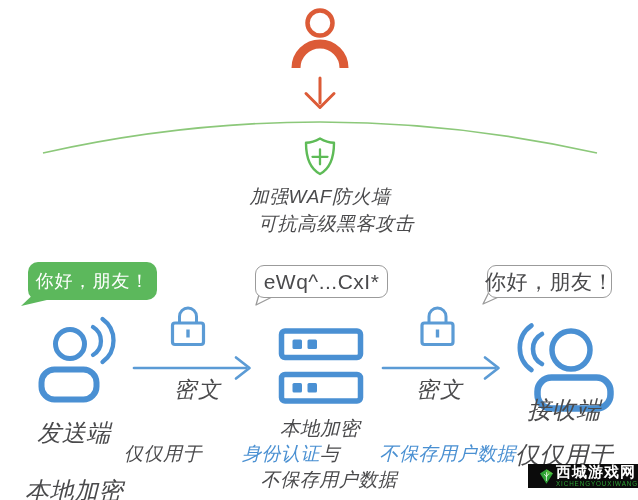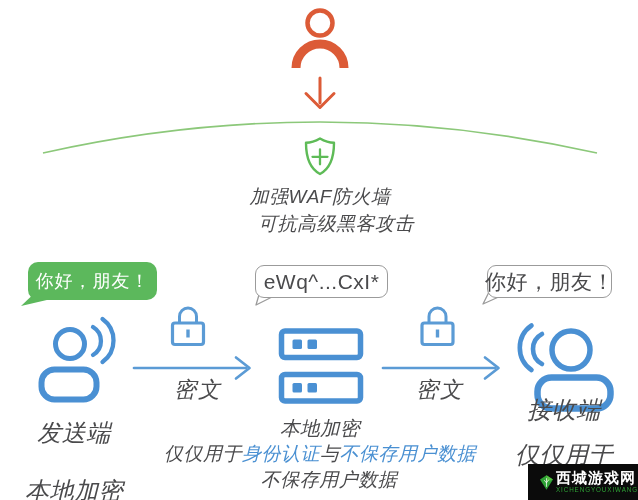--- a/index.html
+++ b/index.html
@@ -1,32 +1,32 @@
 <!DOCTYPE html>
 <html style="--orange: #DC5B37; --green: #5EBB57; --green-light: #8CC87A; --blue: #4A90D3; --blue-light: #5B9BD5; --text-dark: #4A4A4C; --link-blue: #4A90D2; --bubble-green: #5CB85C; --bubble-border: #9B9B9B; --wm-bg: #0B0B0B; --wm-green: #2EA235;"><head>
 <meta charset="utf-8">
 <style>
   html,body{margin:0;padding:0;background:#fff;}
   .stage{position:relative;width:638px;height:500px;background:#fff;overflow:hidden;
          font-family:"Liberation Sans","DejaVu Sans",sans-serif;}
   .art{position:absolute;left:0;top:0;}
   .t{position:absolute;transform:translateX(-50%);white-space:nowrap;color:var(--text-dark);
      font-size:19px;letter-spacing:0.5px;font-style:italic;}
-  .blue{color:var(--link-blue);}
+  .blue{color:var(--link-blue);margin-left:40px;}
   .bubble{position:absolute;display:flex;align-items:center;justify-content:center;
           white-space:nowrap;box-sizing:border-box;}
   .bubble.green{left:28px;top:262px;width:129px;height:38px;background:var(--bubble-green);
           border-radius:10px;color:#fff;font-size:18px;letter-spacing:1px;}
   .bubble.white{background:#fff;border:1.4px solid var(--bubble-border);border-radius:9px;
           color:var(--text-dark);font-size:21px;letter-spacing:0.5px;}
   .bubble.mid{left:255px;top:265px;width:133px;height:33px;}
   .bubble.right{left:487px;top:265px;width:125px;height:33px;}
   .mi{font-size:22px;letter-spacing:2px;}
   .lbl{font-size:24px;}
-  .watermark{position:absolute;left:528px;top:464px;width:110px;height:36px;background:var(--wm-bg);
+  .watermark{position:absolute;left:528px;top:464px;width:110px;height:24px;background:var(--wm-bg);
           display:flex;align-items:center;padding-left:12px;box-sizing:border-box;}
   .wm-text{margin-left:3px;display:flex;flex-direction:column;line-height:1;}
   .wm-name{color:#fff;font-weight:bold;font-size:15px;letter-spacing:1px;}
   .wm-rom{color:var(--wm-green);font-size:6.3px;letter-spacing:0.9px;margin-top:2px;}
 </style>
 </head>
 <body>
 
 <div class="stage">
 

